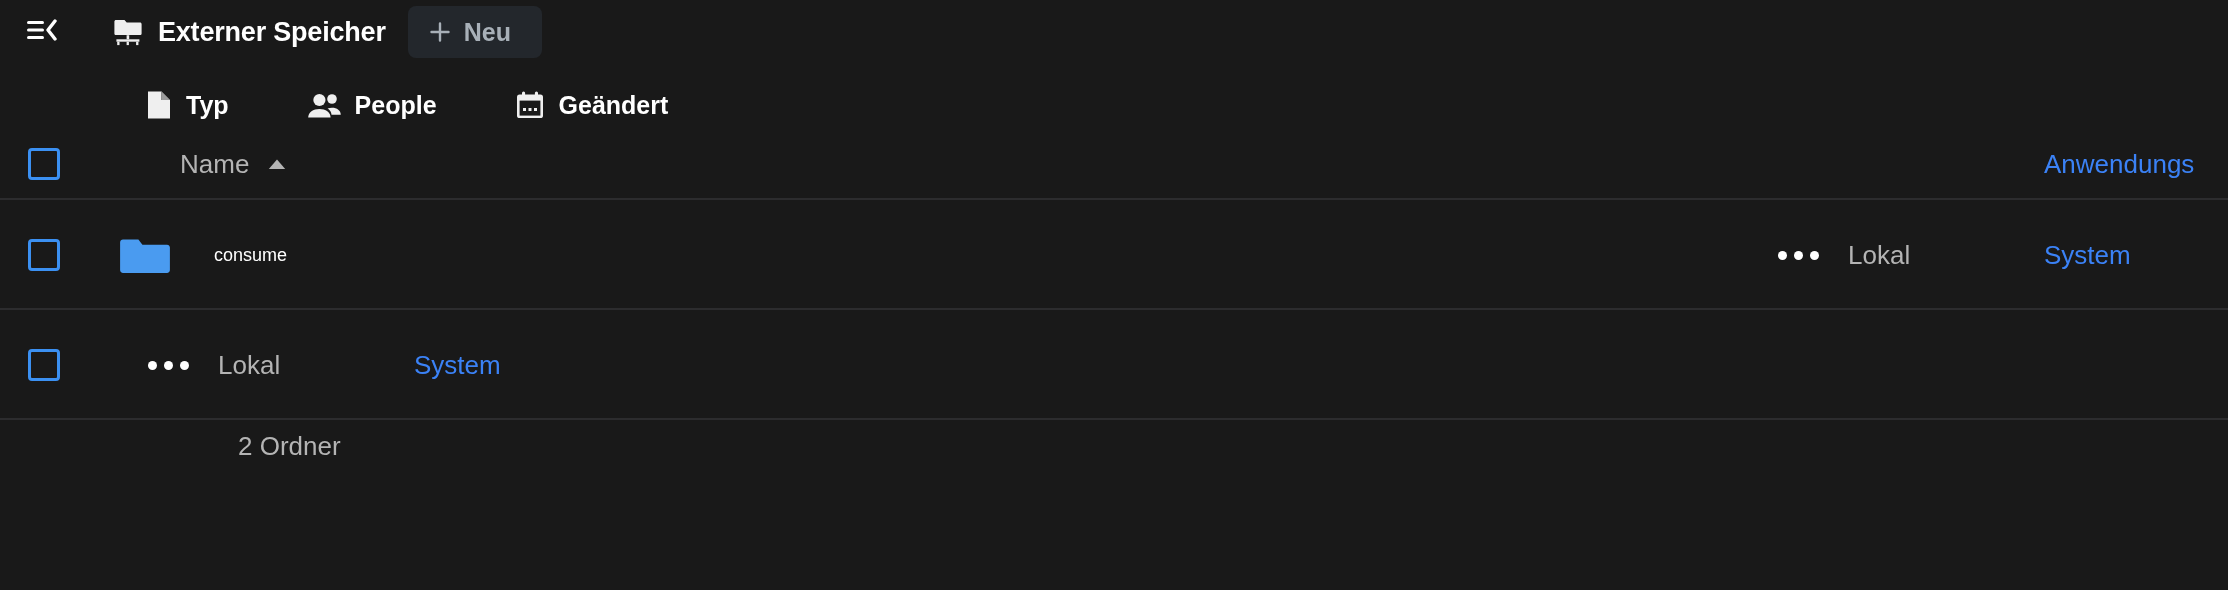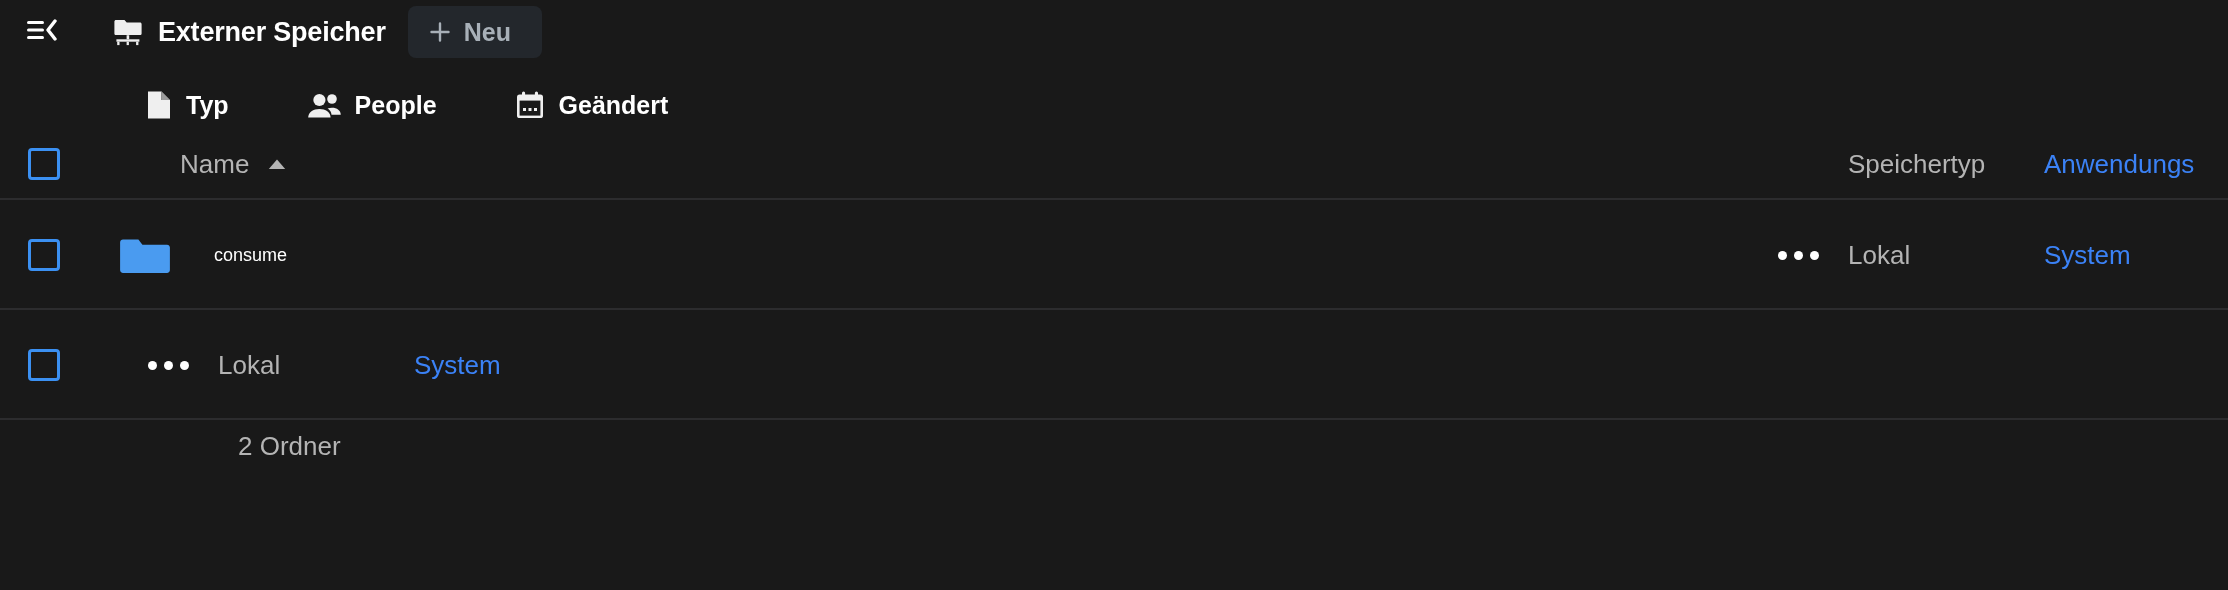--- a/index.html
+++ b/index.html
@@ -336,23 +336,20 @@
         <div class="hdr-name-wrap">
           <span class="hdr-txt">Name</span>
           <span class="sort-caret">
             <svg width="20" height="14" viewBox="0 0 20 14" fill="none">
               <path d="M10 2.5 L18.2 12 H1.8 Z" fill="#b4b4b4"></path>
             </svg>
           </span>
         </div>
       </div>
       <div class="more-cell"></div>
-      <div class="col-storage">
-        <span class="hdr-cell-btn">Speichertyp</span>
-      </div>
       <div class="col-app">
         <span class="hdr-cell-btn">Anwendungs</span>
       </div>
     </div>
 
     <div class="row data">
       <div class="cb-cell">
         <div class="checkbox"></div>
       </div>
       <div class="name-cell">

